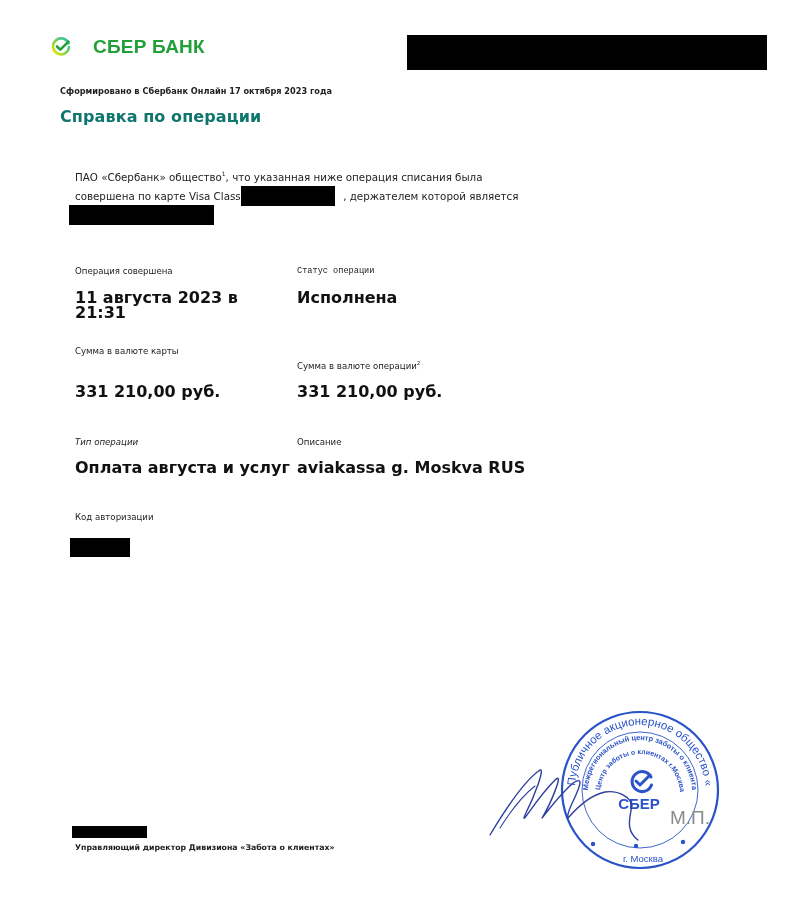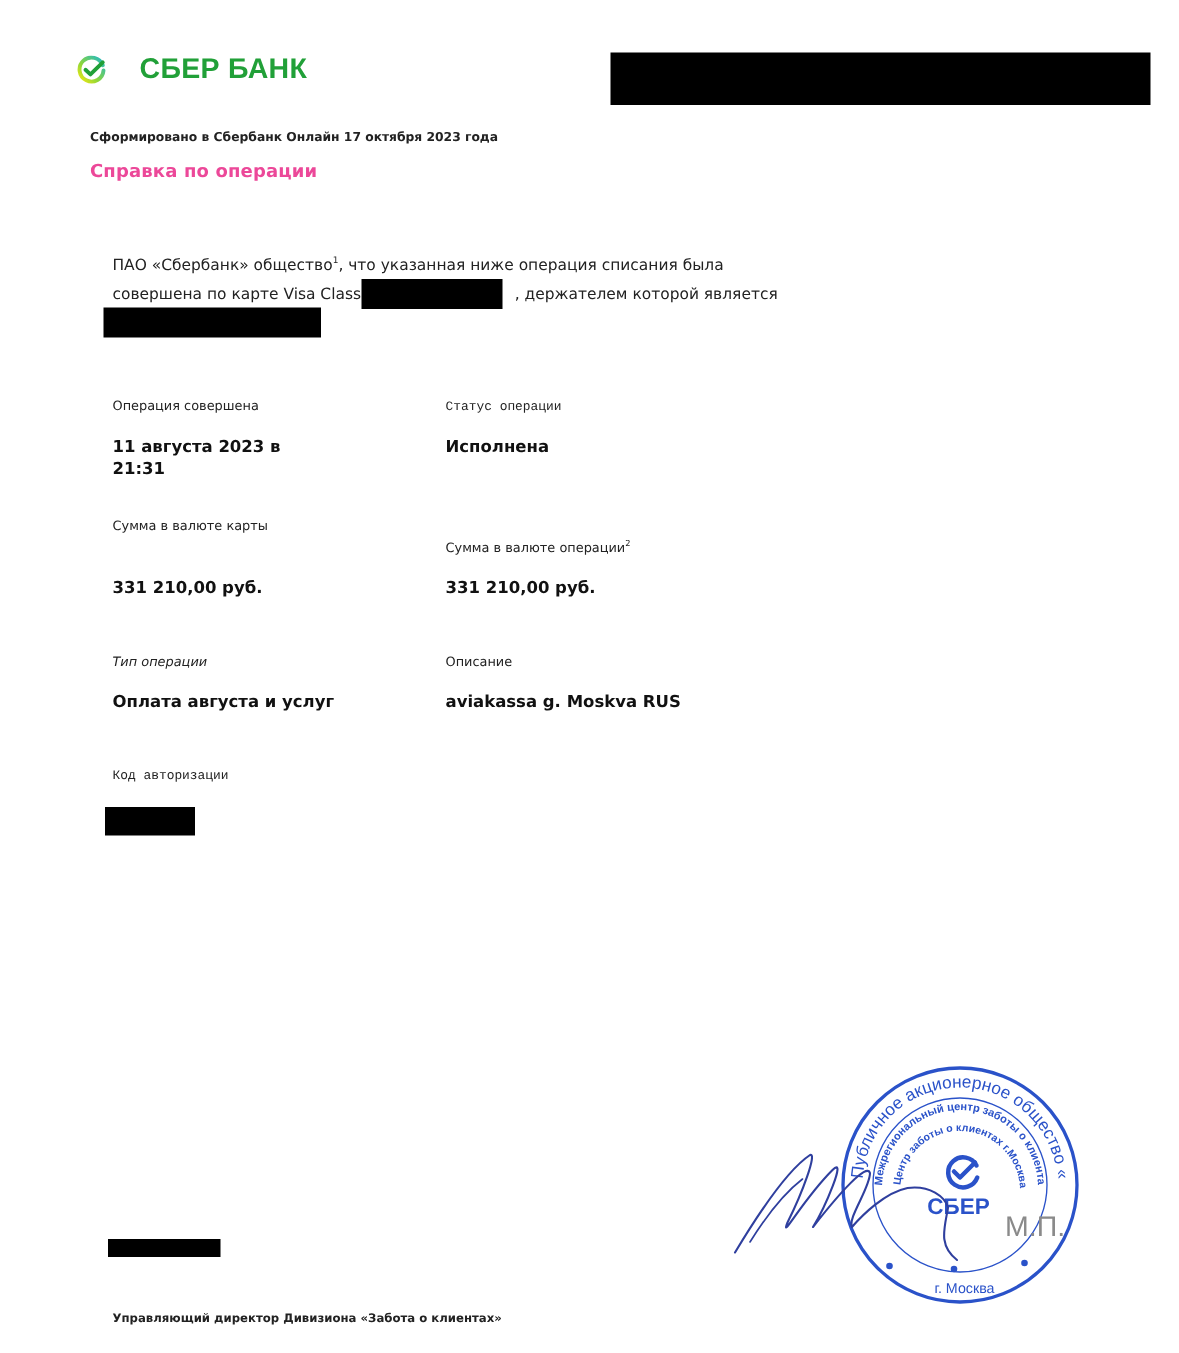--- a/index.html
+++ b/index.html
@@ -10,30 +10,30 @@
   }
   .abs { position: absolute; }
 
   
   .logo { left: 51px; top: 36px; display: flex; align-items: center; gap: 22px; }
   .logo-text { font-family: "Liberation Sans", sans-serif; font-weight: 700; font-size: 19px; color: #21a038; letter-spacing: 0.2px; }
 
   .redact { background: #000; }
 
   .generated { left: 60px; top: 86px; font-size: 8.2px; font-weight: 700; color: #222; text-align: center; }
-  .title { left: 60px; top: 107px; font-size: 12px; font-weight: 700; color: #ec4899; letter-spacing: 0.1px; }
+  .title { left: 60px; top: 107px; font-size: 16px; font-weight: 700; color: #0f766e; letter-spacing: 0.1px; }
 
   .intro { left: 75px; top: 168px; font-size: 10.3px; line-height: 18.5px; color: #222; width: 460px; }
   .intro sup { font-size: 6px; vertical-align: 5px; line-height: 0; }
 
   .label { font-size: 8.6px; color: #222; }
   .label sup { font-size: 5.5px; vertical-align: 4px; line-height: 0; }
-  .value { font-size: 11px; font-weight: 700; color: #111; line-height: 15px; }
+  .value { font-size: 16px; font-weight: 700; color: #111; line-height: 15px; }
 
-  .signer-title { left: 75px; top: 874px; font-size: 7.8px; font-weight: 700; color: #222; }
+  .signer-title { left: 75px; top: 843px; font-size: 7.8px; font-weight: 700; color: #222; }
 
   .stamp { left: 480px; top: 700px; }
 </style>
 </head>
 <body>
 
 <div class="abs logo">
   <svg width="20" height="20" viewBox="0 0 20 20">
     <defs>
       <linearGradient id="lg" x1="0" y1="1" x2="1" y2="0">
@@ -65,21 +65,21 @@
   <div>11 августа 2023 в</div>
   <div>21:31</div>
 </div>
 
 <div class="abs label" style="left:75px; top:346px;">Сумма в валюте карты</div>
 <div class="abs value" style="left:75px; top:384px;">331 210,00 руб.</div>
 
 <div class="abs label" style="left:75px; top:437px;font-style:italic;">Тип операции</div>
 <div class="abs value" style="left:75px; top:460px;">Оплата августа и услуг</div>
 
-<div class="abs label" style="left:75px; top:512px;font-family:Liberation Mono, monospace;">Код авторизации</div>
+<div class="abs label" style="left:75px; top:512px;">Код авторизации</div>
 <div class="abs redact" style="left:70px; top:538px; width:60px; height:19px;"></div>
 
 <div class="abs label" style="left:297px; top:266px;font-family:Liberation Mono, monospace;">Статус операции</div>
 <div class="abs value" style="left:297px; top:290px;">Исполнена</div>
 
 <div class="abs label" style="left:297px; top:361px;"><span>Сумма в валюте операции</span><sup>2</sup></div>
 <div class="abs value" style="left:297px; top:384px;">331 210,00 руб.</div>
 
 <div class="abs label" style="left:297px; top:437px;">Описание</div>
 <div class="abs value" style="left:297px; top:460px;">aviakassa g. Moskva RUS</div>

